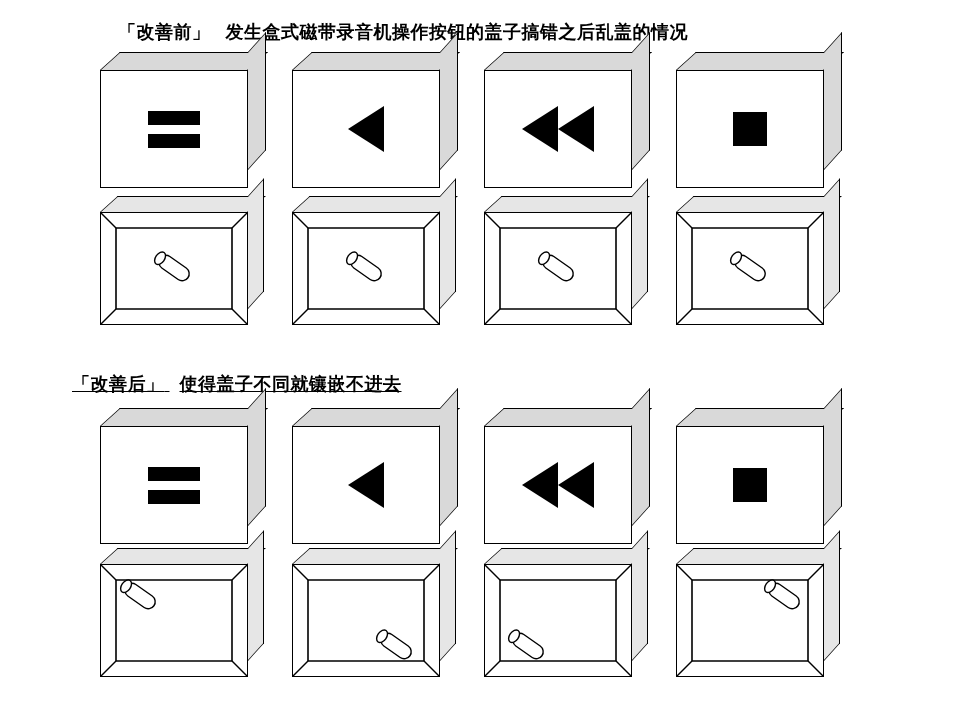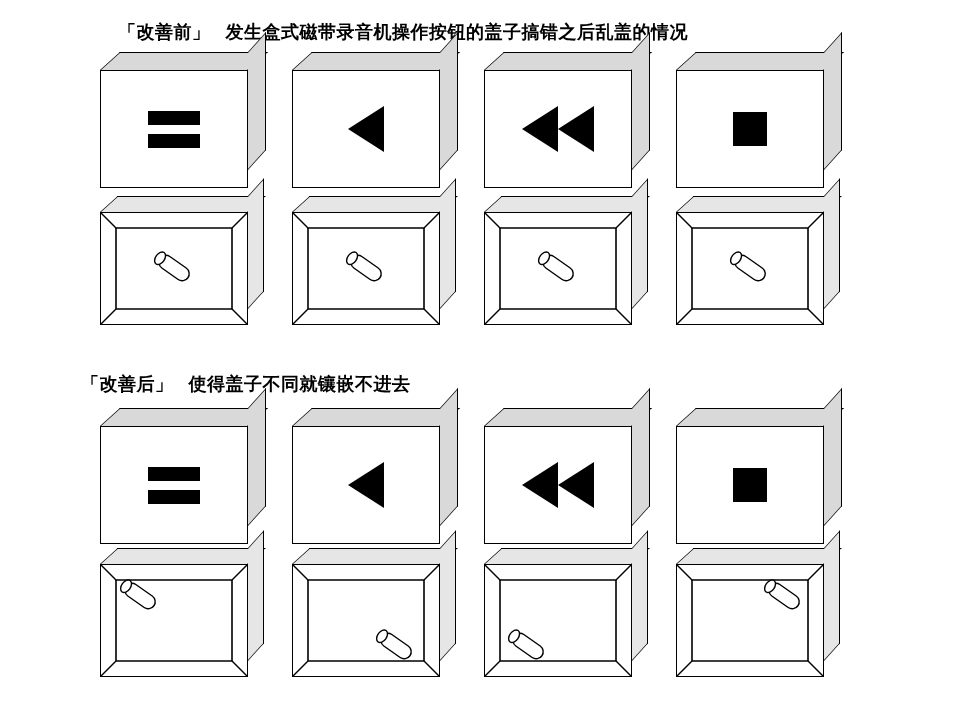--- a/index.html
+++ b/index.html
@@ -17,21 +17,21 @@
   }
 
   .section-title {
     position: absolute;
     font-size: 18px;
     font-weight: bold;
     white-space: nowrap;
     letter-spacing: 0.5px;
   }
   #title-before { left: 118px; top: 20px; }
-  #title-after  { left: 81px;  top: 372px; }
+  #title-after  { left: 72px;  top: 372px; text-decoration: underline; }
 
   .title-label { font-weight: bold; }
   .title-text  { font-weight: bold; margin-left: 10px; }
 
   
   .row {
     position: absolute;
     display: flex;
     gap: 0;
   }

